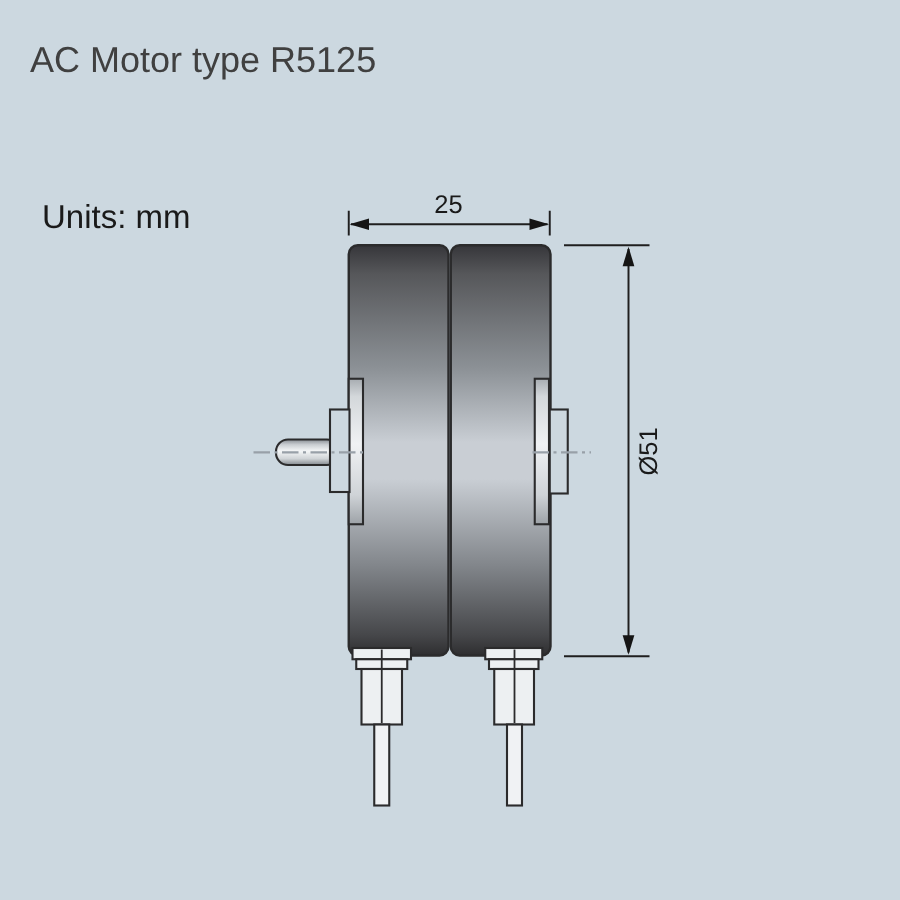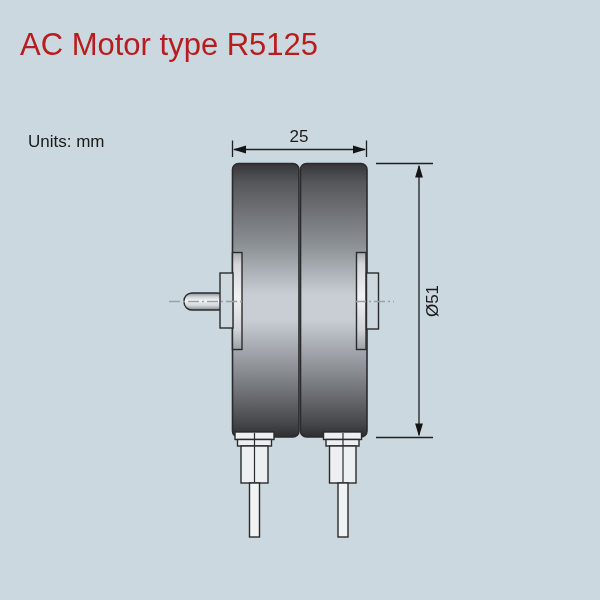--- a/index.html
+++ b/index.html
@@ -4,25 +4,25 @@
 <style>
   html,body{margin:0;padding:0;}
   .stage{
     position:relative;width:600px;height:600px;overflow:hidden;
     background:#ccd8e0;
     font-family:"Liberation Sans", sans-serif;
   }
   .stage svg{position:absolute;left:0;top:0;z-index:0;display:block;}
   .title{
     position:absolute;left:20px;top:27px;z-index:1;
-    font-size:31px;line-height:1.15;color:#b91c1c;white-space:nowrap;
+    font-size:24px;line-height:1.15;color:#404040;white-space:nowrap;
   }
   .units{
     position:absolute;left:28px;top:132px;z-index:1;
-    font-size:17px;color:#1a1a1a;white-space:nowrap;
+    font-size:22px;color:#1a1a1a;white-space:nowrap;
   }
   svg text{
     font-family:"Liberation Sans", sans-serif;
     font-size:17px;fill:#1a1a1a;
   }
 </style>
 </head>
 <body>
 
 <div class="stage">

